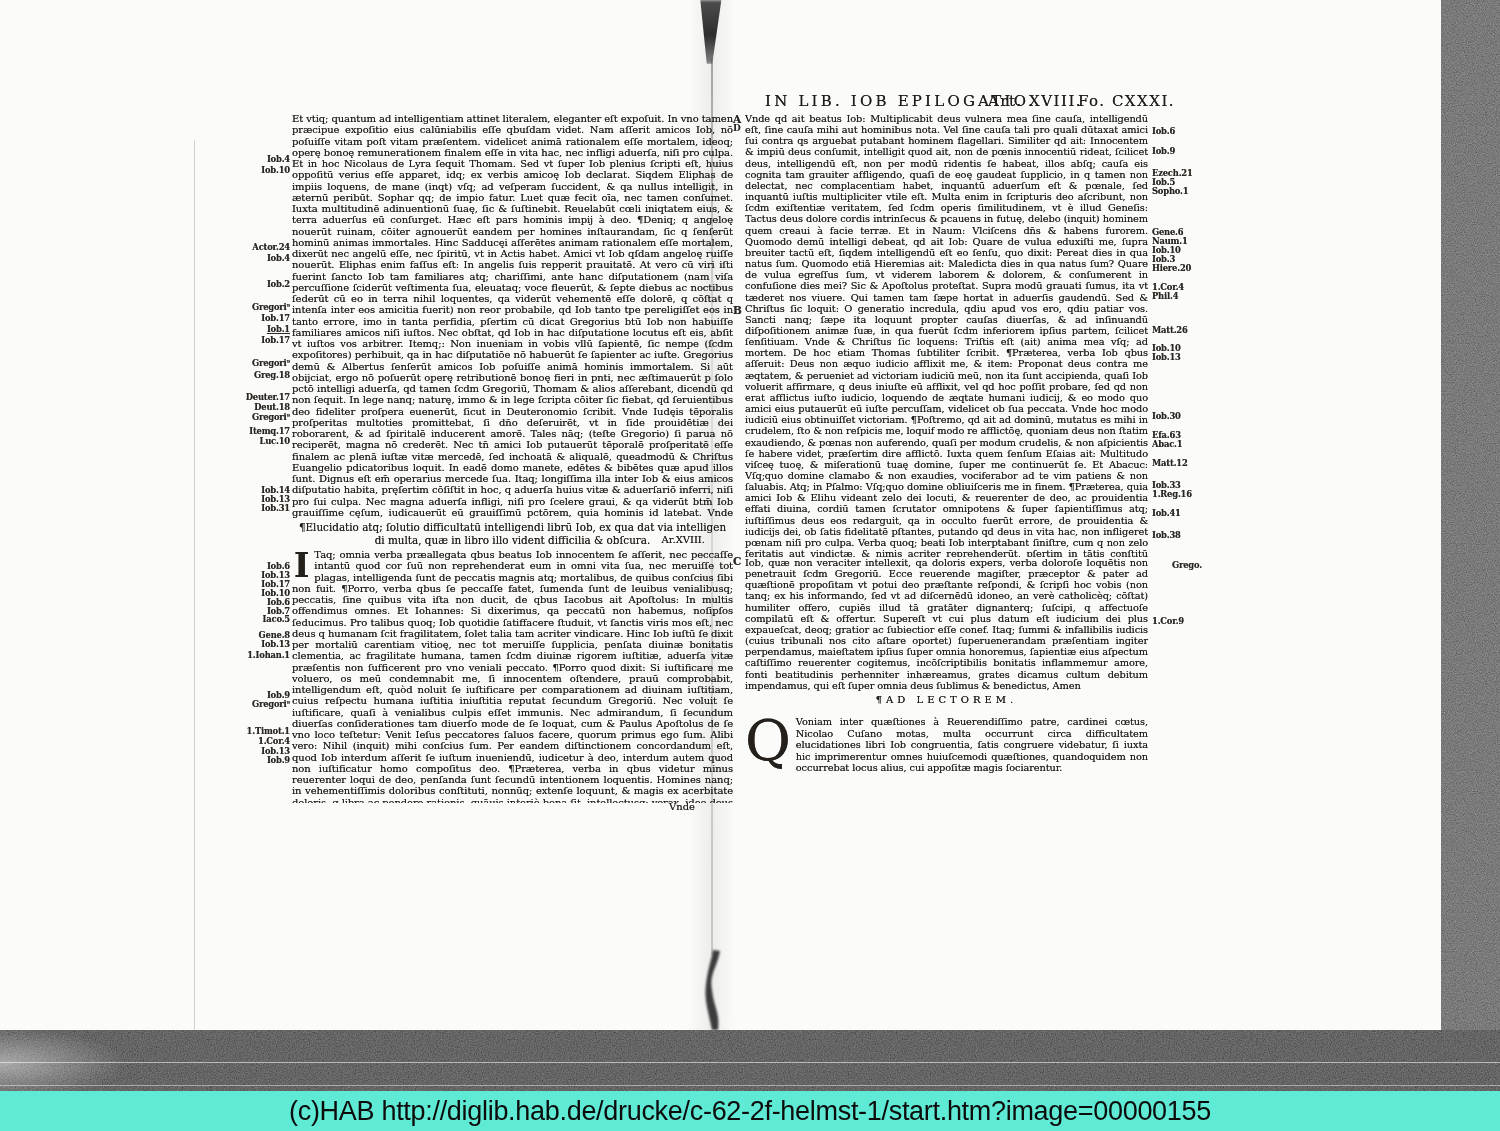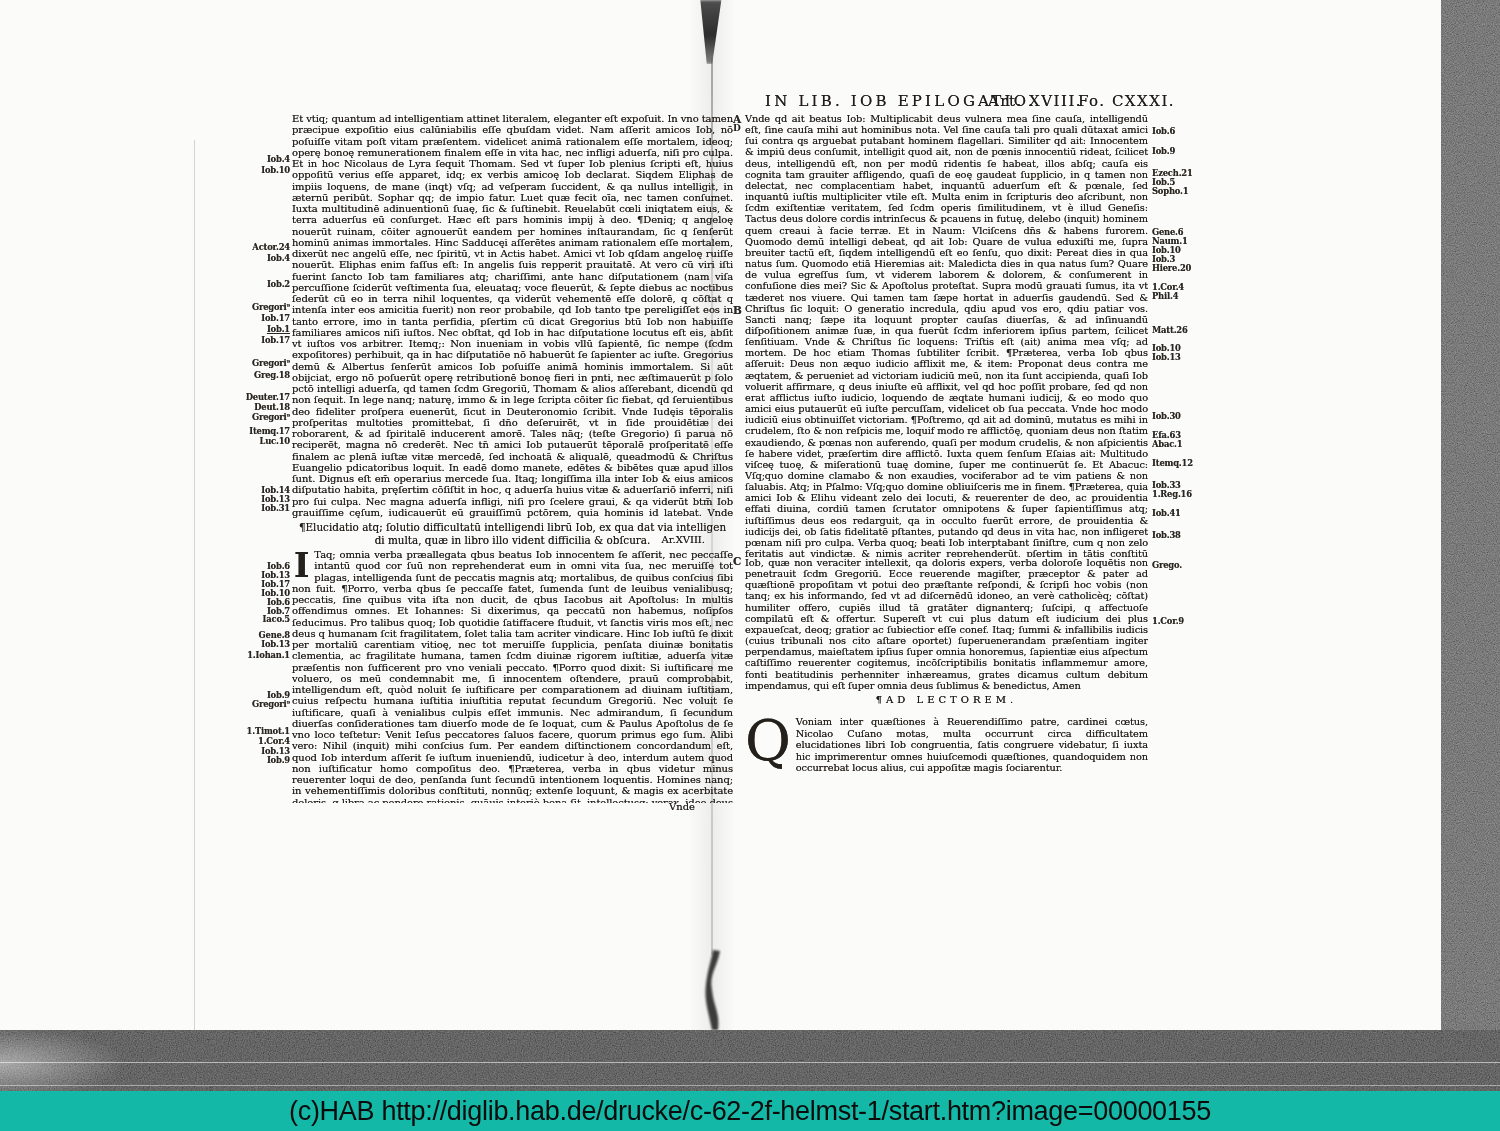--- a/index.html
+++ b/index.html
@@ -7,21 +7,21 @@
           font-family:"DejaVu Serif",serif;color:#201c18;}
   
   .band{position:absolute;overflow:hidden;}
   .band svg{position:absolute;inset:0;display:block;}
   #band-right{left:1441px;top:0;width:59px;height:1031px;background:#424242;}
   #band-bottom{left:0;top:1030px;width:1500px;height:61px;background:#262626;}
   .streak{position:absolute;height:1px;background:rgba(255,255,255,.55);}
   #corner-glow{position:absolute;left:0;top:1030px;width:120px;height:61px;
     background:radial-gradient(ellipse at 0% 55%, rgba(255,255,255,.45), rgba(255,255,255,0) 75%);}
   
-  #caption-bar{position:absolute;left:0;top:1091px;width:1500px;height:40px;background:#14b8a6;
+  #caption-bar{position:absolute;left:0;top:1091px;width:1500px;height:40px;background:#5eead4;
     display:flex;align-items:center;justify-content:center;}
   #caption-bar span{font-family:"Liberation Sans",sans-serif;font-size:27px;color:#0c0c0c;letter-spacing:-.3px;}
   
   #page-edge-line{position:absolute;left:194px;top:140px;width:1px;height:890px;background:rgba(150,148,140,.38);}
   #fold-shadow{position:absolute;left:688px;top:0;width:48px;height:1030px;
     background:linear-gradient(90deg,rgba(0,0,0,0) 0%,rgba(0,0,0,.05) 45%,rgba(0,0,0,.05) 55%,rgba(0,0,0,0) 100%);}
   #fold-wedge{position:absolute;left:696px;top:0;width:27px;height:64px;
     background:linear-gradient(180deg,#4e4e4e,#2c2c2c 55%,#7a7a7a 96%);
     clip-path:polygon(16% 0,94% 0,60% 100%,40% 100%);filter:blur(1.4px);}
   #fold-line{position:absolute;left:711px;top:58px;width:2px;height:897px;
@@ -177,22 +177,22 @@
       <span class="mnote" style="top: 255px;">Iob.3</span>
       <span class="mnote" style="top: 264px;">Hiere.20</span>
       <span class="mnote" style="top: 283px;">1.Cor.4</span>
       <span class="mnote" style="top: 292px;">Phil.4</span>
       <span class="mnote" style="top: 326px;">Matt.26</span>
       <span class="mnote" style="top: 344px;">Iob.10</span>
       <span class="mnote" style="top: 353px;">Iob.13</span>
       <span class="mnote" style="top: 412px;">Iob.30</span>
       <span class="mnote" style="top: 431px;">Efa.63</span>
       <span class="mnote" style="top: 440px;">Abac.1</span>
-      <span class="mnote" style="top: 459px;">Itemq.12</span>
+      <span class="mnote" style="top: 459px;">Matt.12</span>
       <span class="mnote" style="top: 481px;">Iob.33</span>
       <span class="mnote" style="top: 490px;">1.Reg.16</span>
       <span class="mnote" style="top: 509px;">Iob.41</span>
       <span class="mnote" style="top: 531px;">Iob.38</span>
-      <span class="mnote" style="top: 561px;">Grego.</span>
+      <span class="mnote" style="top: 561px; text-align: center;">Grego.</span>
       <span class="mnote" style="top: 617px;">1.Cor.9</span>
     </div>
 
 </div>
 
 </body></html>

